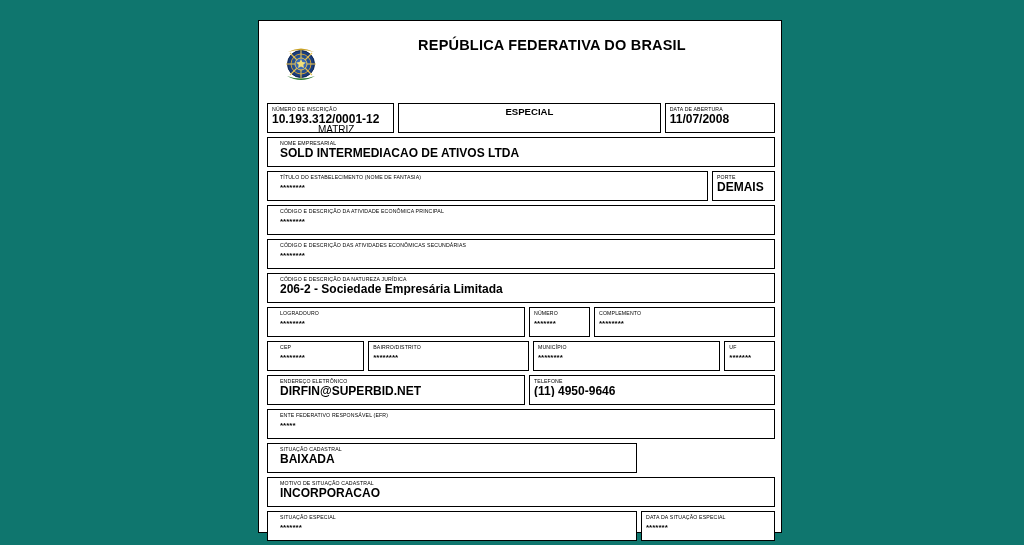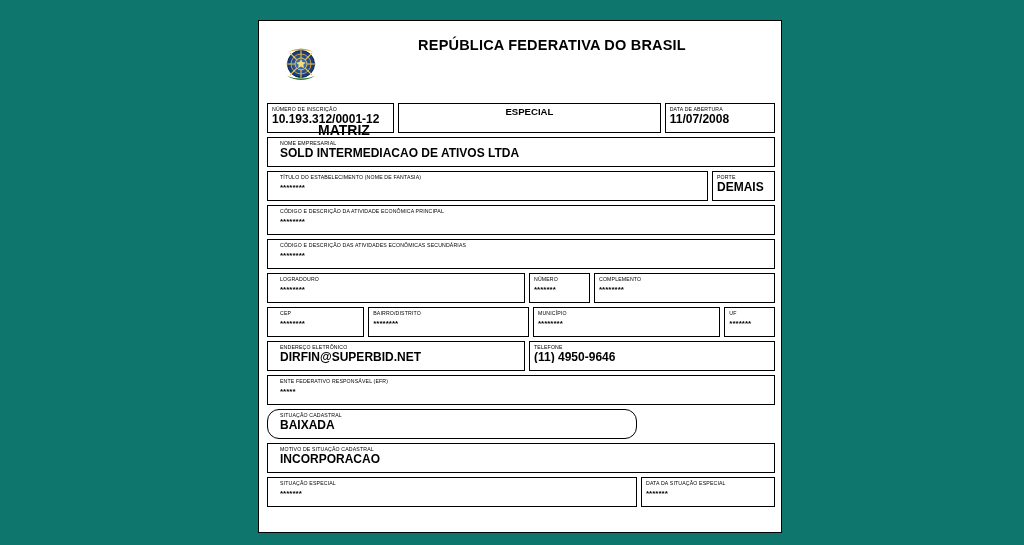--- a/index.html
+++ b/index.html
@@ -129,32 +129,32 @@
   .w-porte   { width: 63px; }
   .w-logra   { width: 258px; }
   .w-numero  { width: 61px; }
   .w-compl   { width: 181px; }
   .w-cep     { width: 98px; }
   .w-bairro  { width: 162px; }
   .w-munic   { width: 189px; }
   .w-uf      { width: 51px; }
   .w-email   { width: 258px; }
   .w-fone    { width: 246px; }
-  .w-sit     { width: 370px; border-radius: 12px; }
+  .w-sit     { width: 370px; }
   .w-datasit { width: 134px; }
   .w-sitesp  { width: 370px; }
   .w-dataesp { width: 134px; }
 
   .h30 { height: 30px; }
   .h28 { height: 28px; }
   .h26 { height: 26px; }
 
   .matriz {
-    font-size: 14px;
-    font-weight: bold;
+    font-size: 10px;
+    font-weight: normal;
     line-height: 10px;
     color: #000;
     padding-left: 46px;
   }
 
   .indent {
     padding-left: 8px;
   }
 
   
@@ -233,20 +233,26 @@
         </div>
       </div>
 
       <div class="row">
         <div class="box w-full h28">
           <div class="lbl indent">CÓDIGO E DESCRIÇÃO DAS ATIVIDADES ECONÔMICAS SECUNDÁRIAS</div>
           <div class="val masked indent">********</div>
         </div>
       </div>
 
+      <div class="row">
+        <div class="box w-full h28">
+          <div class="lbl indent">CÓDIGO E DESCRIÇÃO DA NATUREZA JURÍDICA</div>
+          <div class="val indent">206-2 - Sociedade Empresária Limitada</div>
+        </div>
+      </div>
 
       <div class="row">
         <div class="box w-logra h26">
           <div class="lbl indent">LOGRADOURO</div>
           <div class="val masked indent">********</div>
         </div>
         <div class="gap"></div>
         <div class="box w-numero h26">
           <div class="lbl">NÚMERO</div>
           <div class="val masked">*******</div>

